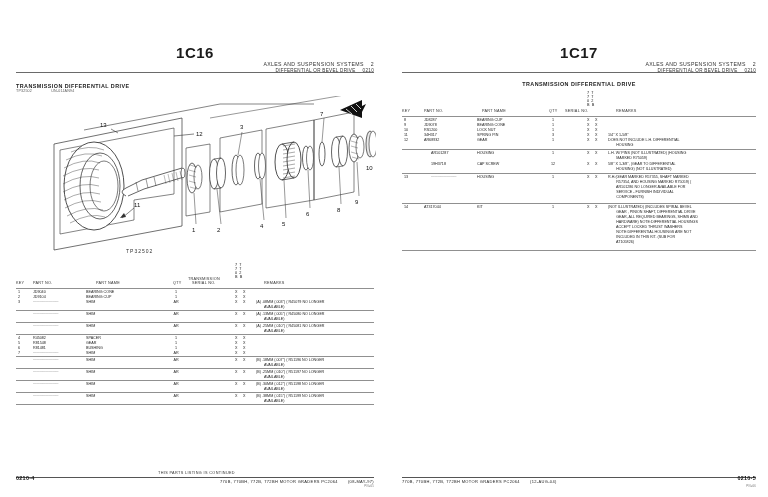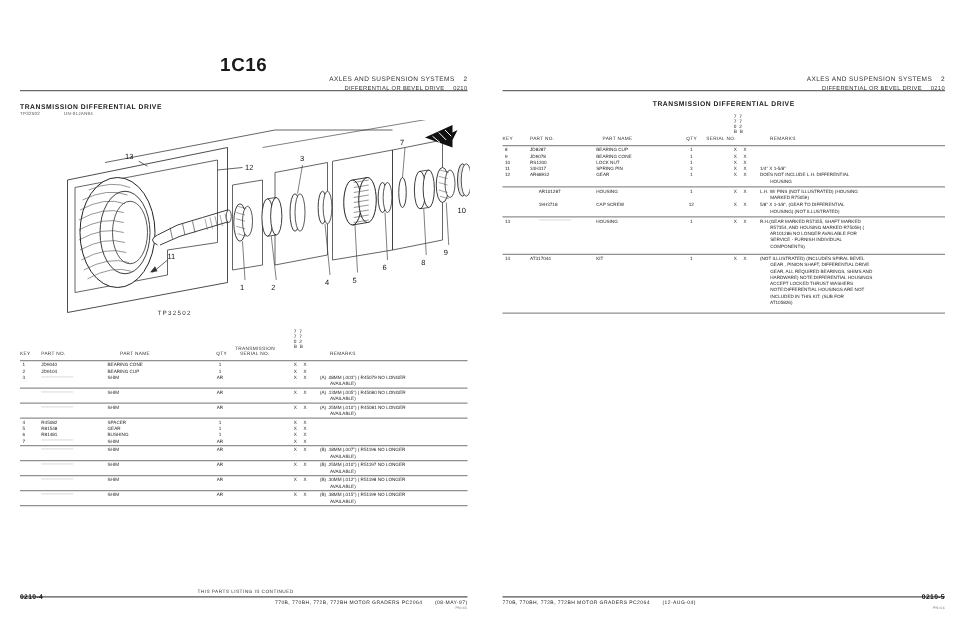--- a/index.html
+++ b/index.html
@@ -399,20 +399,21 @@
       <div class="ftr-cont" style="left:155px;top:8px;background:#fff;padding:0 3px;">THIS PARTS LISTING IS CONTINUED</div>
       <div class="ftr-mach" style="right:16px;top:16px;text-align:right;">
         <span>770B, 770BH, 772B, 772BH MOTOR GRADERS   PC2064</span><span class="ftr-date">(08-MAY-97)</span>
       </div>
       <div class="ftr-rev" style="right:16px;top:21px;">PN=65</div>
     </div>
   </div>
 
   <div class="page page-right">
 
+    <div class="pg-num" style="top:44px;">1C17</div>
 
     <div class="hdr-rule" style="left:12px;top:72px;width:354px;"></div>
 
     <div class="hdr-right" style="right:12px;top:61px;">
       <div class="hdr-sys">
         <span>AXLES AND SUSPENSION SYSTEMS</span><span class="hdr-num">2</span>
       </div>
       <div class="hdr-sub">
         <span>DIFFERENTIAL OR BEVEL DRIVE</span><span class="hdr-num">0210</span>
       </div>

